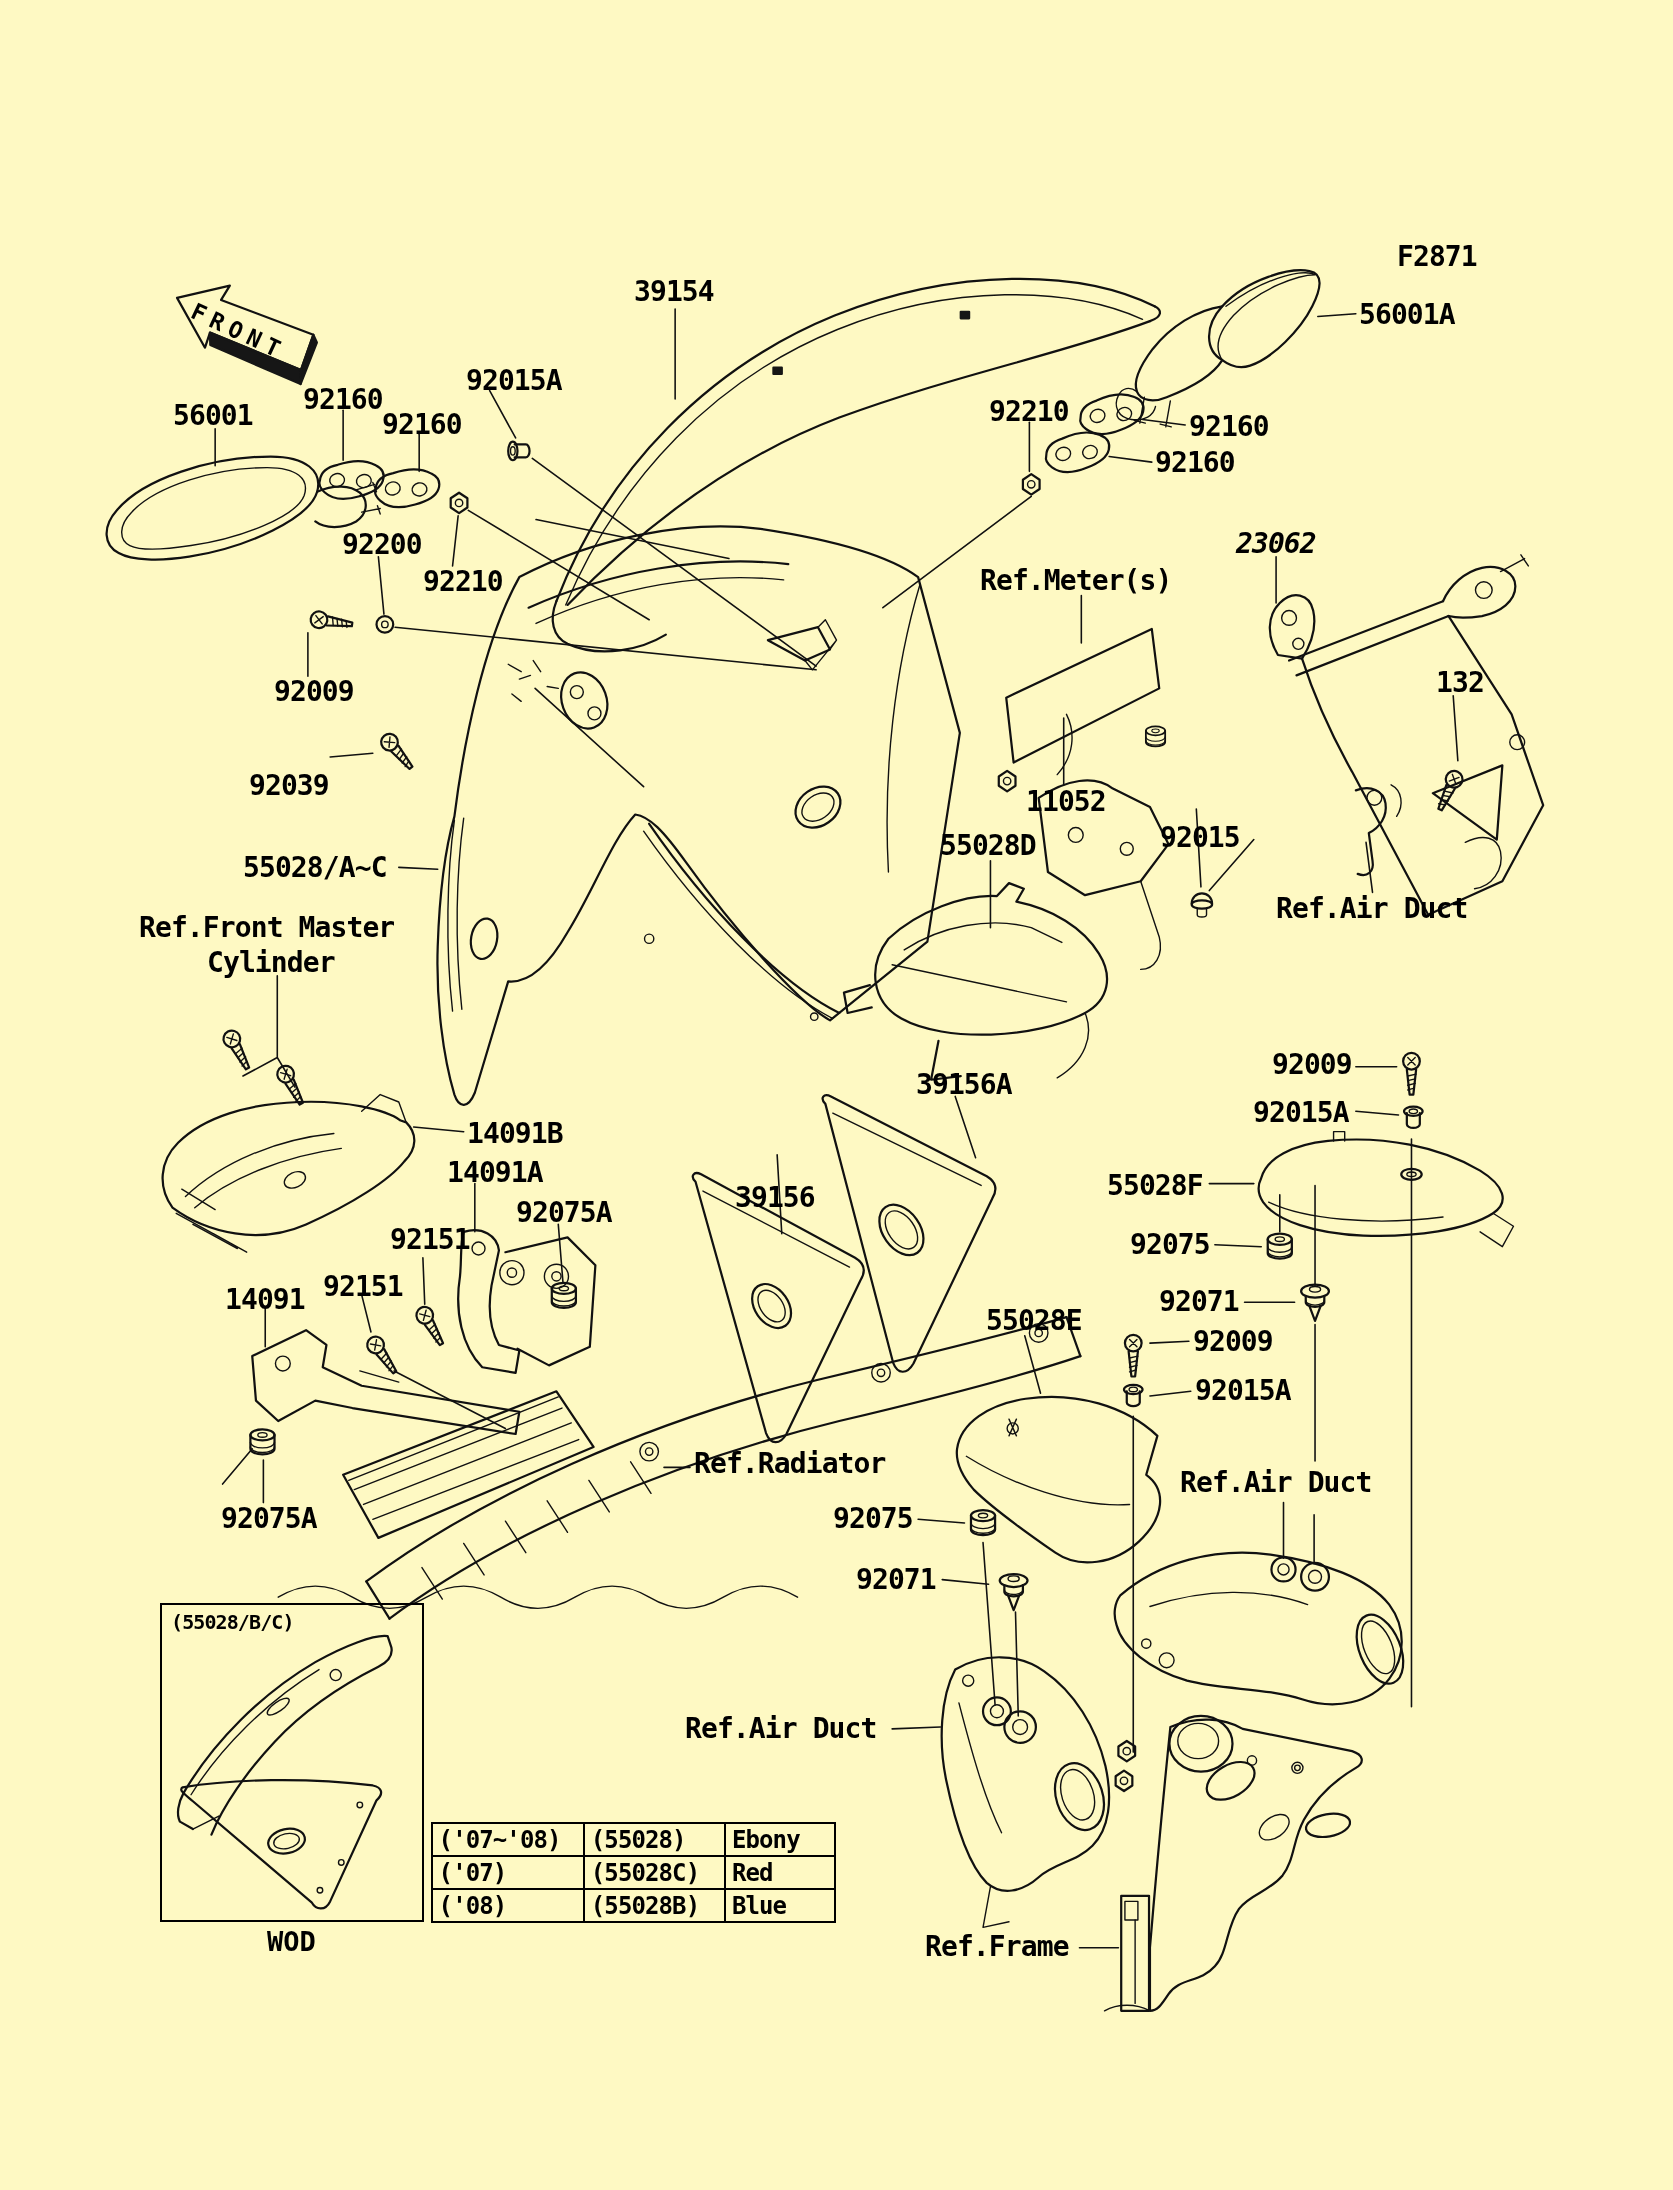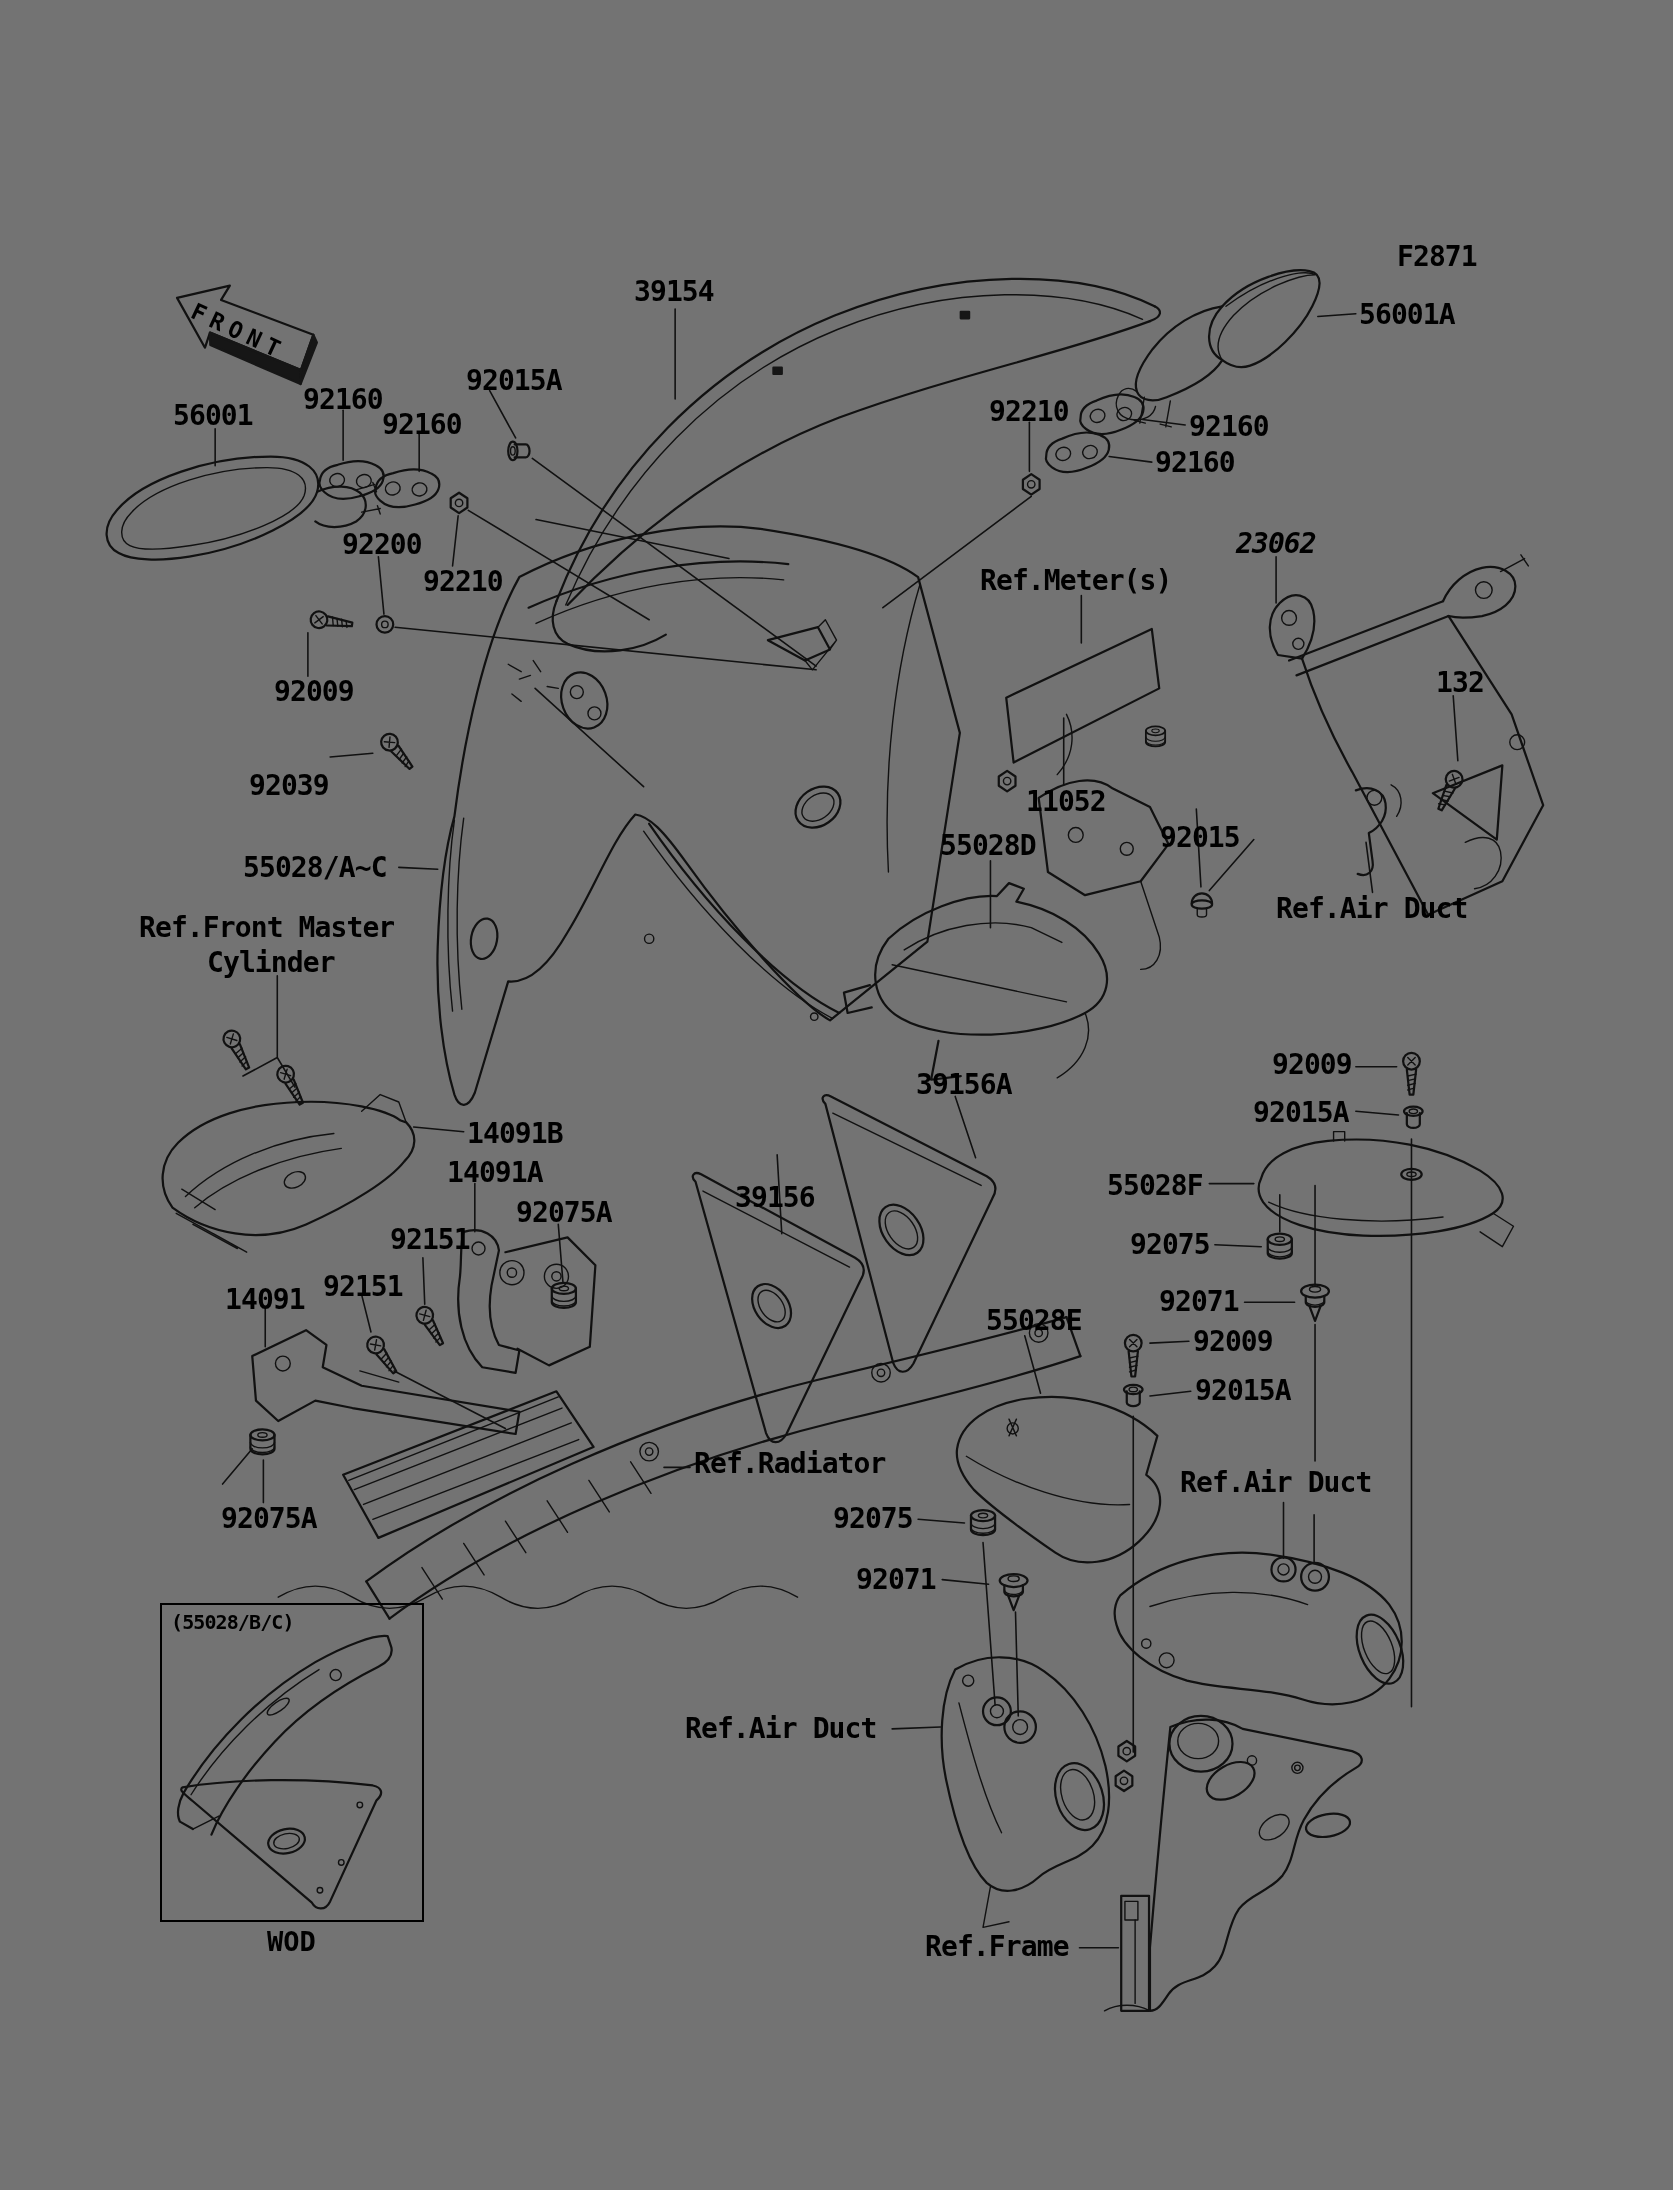--- a/index.html
+++ b/index.html
@@ -1,16 +1,16 @@
 <!DOCTYPE html>
 <html style="font-size:15px"><head>
 <meta charset="utf-8">
 <style>
   html,body { margin:0; padding:0; background:#fff; }
-  .stage { position:relative; width:1673px; height:2191px; background:#737373;
+  .stage { position:relative; width:1673px; height:2191px; background:#fef9c3;
            font-family:"DejaVu Sans Mono", monospace; overflow:hidden; }
   .art { position:absolute; left:0; top:0; width:1673px; height:2191px; }
   .art path, .art line, .art circle, .art ellipse, .art rect, .art polyline {
       stroke:#111; fill:none; stroke-width:2.4; stroke-linecap:round; stroke-linejoin:round; }
   .art .ld { stroke-width:1.7; }
   .art .thin { stroke-width:1.5; }
   .art .dark { fill:#161616; stroke:#161616; }
   .lbl { position:absolute; font-weight:700; font-size:28px; line-height:1;
          color:#000; white-space:nowrap; letter-spacing:-0.9px; }
   .front-text { position:absolute; left:198px; top:298px; font-weight:700; font-size:23px;
@@ -489,15 +489,34 @@
 <div class="lbl" style="left:1180px; top:1469px;">Ref.Air Duct</div>
 <div class="lbl" style="left:856px;  top:1566px;">92071</div>
 <div class="lbl" style="left:221px;  top:1505px;">92075A</div>
 <div class="lbl" style="left:685px;  top:1715px;">Ref.Air Duct</div>
 <div class="lbl" style="left:925px;  top:1933px;">Ref.Frame</div>
 
 <div class="inset-box"></div>
 <div class="inset-caption">(55028/B/C)</div>
 <div class="wod">WOD</div>
 
+<table class="color-table">
+  <tbody>
+        <tr>
+    <td class="c1">('07~'08)</td>
+    <td class="c2">(55028)</td>
+    <td class="c3">Ebony</td>
+  </tr>
+  <tr>
+    <td class="c1">('07)</td>
+    <td class="c2">(55028C)</td>
+    <td class="c3">Red</td>
+  </tr>
+  <tr>
+    <td class="c1">('08)</td>
+    <td class="c2">(55028B)</td>
+    <td class="c3">Blue</td>
+  </tr>
+</tbody>
+    </table>
 
 </div>
 
 
 </body></html>

